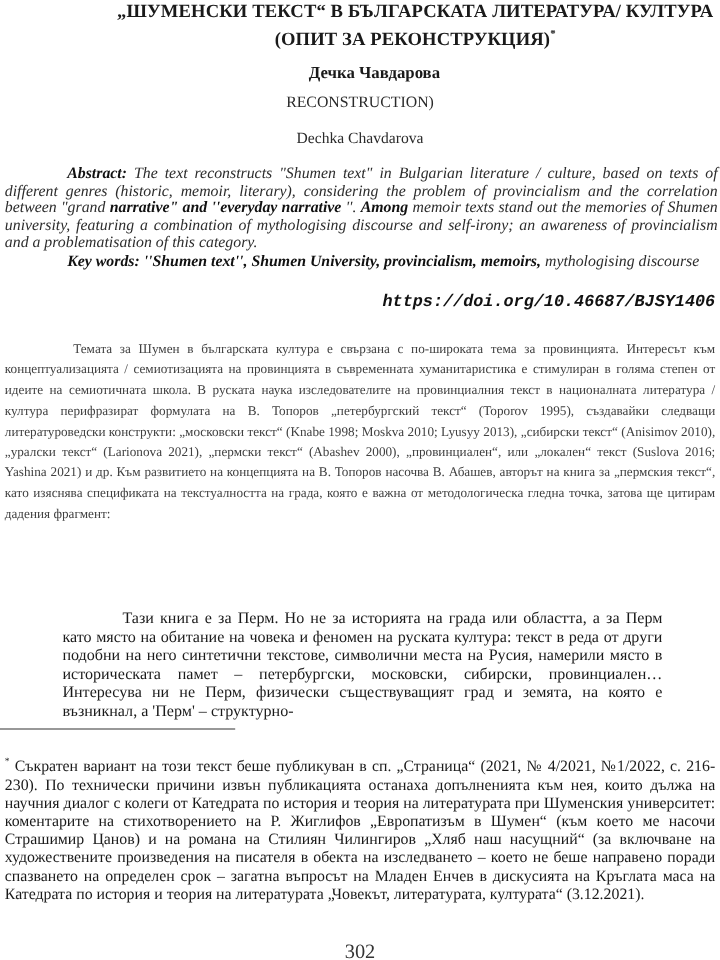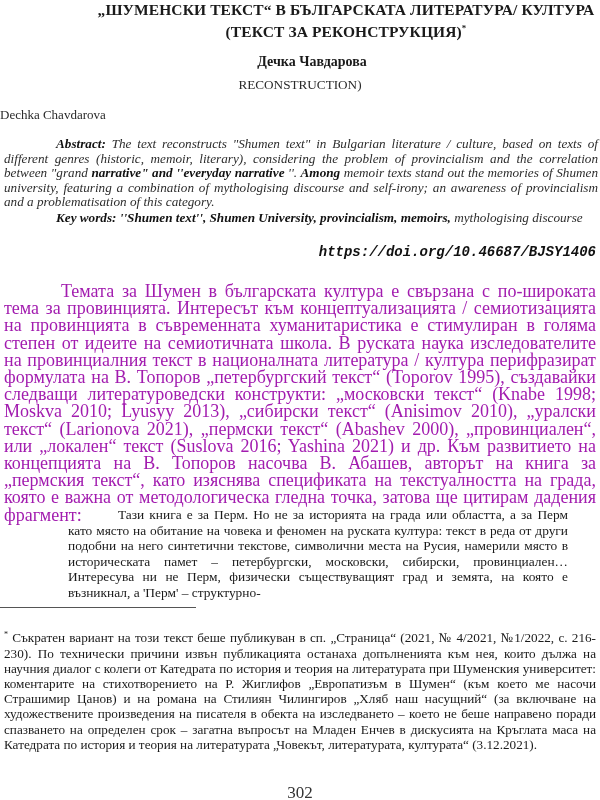--- a/index.html
+++ b/index.html
@@ -16,49 +16,48 @@
   .t2 { top: 19px; }
   .author {
     position: absolute; top: 54px; left: 0; width: 600px; text-align: center;
     font-weight: bold; font-size: 14px; padding-left: 12px;
   }
   .en-title {
     position: absolute; top: 78px; left: 0; width: 600px; text-align: center;
     font-size: 13.2px; line-height: 14.5px; color: #2a2a2a;
   }
   .en-author {
-    position: absolute; top: 107px; left: 0; width: 600px; 
+    position: absolute; top: 107px; left: 0; width: 600px; text-align: center;
     font-size: 13px; color: #2a2a2a;
   }
   .abstract {
     position: absolute; top: 137px; left: 4px; width: 594px;
     font-style: italic; font-size: 13.2px; line-height: 14.6px; text-align: justify;
     color: #2c2c2c; text-indent: 52px;
   }
   .abstract b { font-weight: bold; color: #111; }
   .keywords {
     position: absolute; top: 211px; left: 4px; width: 594px;
     font-style: italic; font-size: 13.2px; line-height: 14.6px; text-align: justify;
     color: #2c2c2c; text-indent: 52px;
   }
   .keywords b { font-weight: bold; color: #111; }
   .doi {
     position: absolute; top: 244px; right: 4px;
     font-style: italic; font-weight: bold; font-size: 14px; color: #111; font-family: Liberation Mono, monospace;
   }
   .body-text {
     position: absolute; top: 283px; left: 4px; width: 592px;
-    font-size: 18px; line-height: 17.2px; text-align: justify; text-indent: 57px;
-    color: #a21caf;
+    font-size: 11px; line-height: 17.2px; text-align: justify; text-indent: 57px;
+    color: #404040;
   }
   .quote {
     position: absolute; top: 507px; left: 52px; width: 500px;
     font-size: 13.4px; line-height: 15.6px; text-align: justify; text-indent: 50px;
     color: #1a1a1a;
-    margin-left: 16px;
   }
   .footnote-rule {
     position: absolute; top: 607px; left: 0; width: 196px; height: 0;
     border-top: 1.5px solid #555;
   }
   .footnote {
     position: absolute; top: 627px; left: 4px; width: 592px;
     font-size: 13.2px; line-height: 15.2px; text-align: justify; color: #1a1a1a;
   }
   .footnote sup { font-size: 8px; }
@@ -66,21 +65,21 @@
     position: absolute; top: 783px; left: 0; width: 600px; text-align: center;
     font-size: 17px; color: #333;
   }
 </style>
 </head>
 <body>
 
 <div class="page">
 
   <div class="title t1">„ШУМЕНСКИ ТЕКСТ“ В БЪЛГАРСКАТА ЛИТЕРАТУРА/ КУЛТУРА</div>
-  <div class="title t2"><span>(ТЕКСТ ЗА РЕКОНСТРУКЦИЯ)</span><sup style="font-size:9px;">*</sup></div>
+  <div class="title t2"><span>(ОПИТ ЗА РЕКОНСТРУКЦИЯ)</span><sup style="font-size:9px;">*</sup></div>
 
   <div class="author">Дечка Чавдарова</div>
 
   <div class="en-title">
     <div>RECONSTRUCTION)</div>
   </div>
   <div class="en-author">Dechka Chavdarova</div>
 
   <div class="abstract"><b>Abstract:</b><span> The text reconstructs "Shumen text" in Bulgarian literature / culture, based on texts of different genres (historic, memoir, literary), considering the problem of provincialism and the correlation between "grand </span><b>narrative" and ''everyday narrative</b><span> ''. </span><b>Among</b><span> memoir texts stand out the memories of Shumen university, featuring a combination of mythologising discourse and self-irony; an awareness of provincialism and a problematisation of this category.</span></div>
 

